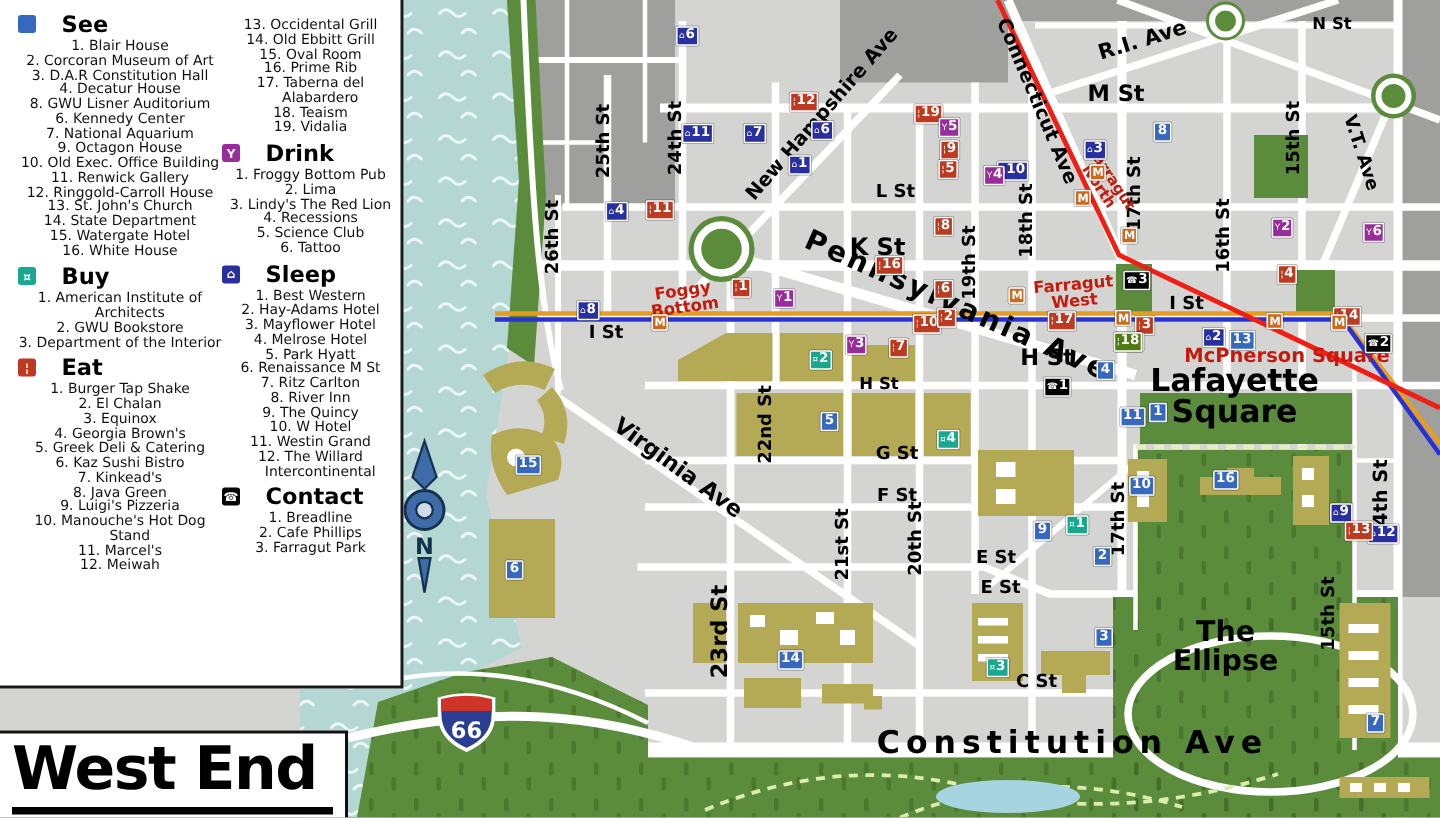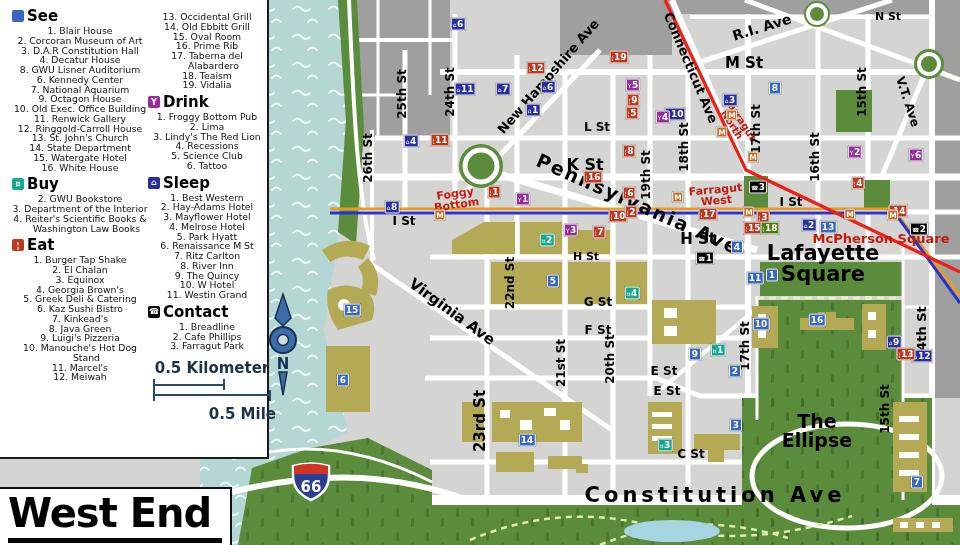--- a/index.html
+++ b/index.html
@@ -15,21 +15,21 @@
       border-radius:1px;color:#fff;font-size:9px;font-weight:bold;line-height:1;
       box-shadow:0 0 0 .5px rgba(0,0,0,.35);transform:translate(-50%,-50%);}
   .mk .g{font-size:6px;margin-right:.5px;font-weight:normal;}
   .mk.metro{min-width:11px;height:11px;font-size:7.5px;}
   
   #legend{position:absolute;left:-2px;top:-2px;width:271px;height:461px;background:#fff;
           border:2px solid #1a1a1a;box-sizing:border-box;display:flex;padding:4px 0 0 12px;}
   .lcol{display:flex;flex-direction:column;}
   #lcol1{width:136px;}
   #lcol2{width:118px;padding-top:8px;}
-  .lsec-h{display:flex;align-items:center;gap:3px;font-size:15px;font-weight:bold;margin:3px 0 1px;}
+  .lsec-h{display:flex;align-items:center;gap:17px;font-size:15px;font-weight:bold;margin:3px 0 1px;}
   .licon{width:12px;height:12px;border-radius:2px;display:inline-flex;align-items:center;
          justify-content:center;color:#fff;font-size:8px;flex:0 0 12px;}
   .li{font-size:9.3px;line-height:1.05;padding-left:13px;text-indent:-13px;color:#111;text-align:center;}
   .scale{margin-top:8px;width:128px;color:#1d3147;}
   .scale .sk{font-size:15px;font-weight:bold;text-align:center;}
   .scale .sm{font-size:15px;font-weight:bold;text-align:right;margin-top:-2px;}
   
   #titlebox{position:absolute;left:-2px;top:487px;width:234px;height:62px;background:#fff;
             border:2px solid #111;box-sizing:border-box;}
   #titlebox h1{margin:1px 8px 0 8px;font-size:40px;letter-spacing:-1px;color:#000;
@@ -250,21 +250,21 @@
       <div class="sl" style="left: 816px; top: 157px; font-size: 12px; transform: translate(-50%, -50%) rotate(-90deg);">16th St</div>
       <div class="sl" style="left: 863px; top: 92px; font-size: 12px; transform: translate(-50%, -50%) rotate(-90deg);">15th St</div>
       <div class="sl" style="left: 886px; top: 409px; font-size: 12px; transform: translate(-50%, -50%) rotate(-90deg);">15th St</div>
       <div class="sl" style="left: 922px; top: 333px; font-size: 13px; transform: translate(-50%, -50%) rotate(-90deg);">14th St</div>
       <div class="sl" style="left: 456px; top: 200px; font-size: 11px; color: rgb(196, 26, 14); transform: translate(-50%, -50%) rotate(-8deg);">Foggy
 Bottom</div>
       <div class="sl" style="left: 736px; top: 122px; font-size: 10px; color: rgb(196, 26, 14); transform: translate(-50%, -50%) rotate(57deg);">Farragut
 North</div>
       <div class="sl" style="left: 716px; top: 196px; font-size: 11px; color: rgb(196, 26, 14); transform: translate(-50%, -50%) rotate(-5deg);">Farragut
 West</div>
-      <div class="sl" style="left: 858px; top: 239px; font-size: 13px; color: rgb(196, 26, 14); transform: translate(-50%, -50%); margin-left: 23px;">McPherson Square</div>
+      <div class="sl" style="left: 858px; top: 239px; font-size: 13px; color: rgb(196, 26, 14); transform: translate(-50%, -50%);">McPherson Square</div>
       <div class="sl" style="left: 823px; top: 264px; font-size: 21px; transform: translate(-50%, -50%);">Lafayette
 Square</div>
       <div class="sl" style="left: 817px; top: 431px; font-size: 19px; transform: translate(-50%, -50%);">The
 Ellipse</div>
     </div>
   <div id="markers">
       <div class="mk sleep" style="left: 458px; top: 24px; background: rgb(40, 47, 158);"><span class="g">⌂</span>6</div>
       <div class="mk sleep" style="left: 465px; top: 89px; background: rgb(40, 47, 158);"><span class="g">⌂</span>11</div>
       <div class="mk sleep" style="left: 503px; top: 89px; background: rgb(40, 47, 158);"><span class="g">⌂</span>7</div>
       <div class="mk sleep" style="left: 548px; top: 87px; background: rgb(40, 47, 158);"><span class="g">⌂</span>6</div>
@@ -285,35 +285,35 @@
       <div class="mk see" style="left: 772px; top: 275px; background: rgb(54, 104, 192);">1</div>
       <div class="mk see" style="left: 761px; top: 324px; background: rgb(54, 104, 192);">10</div>
       <div class="mk see" style="left: 817px; top: 320px; background: rgb(54, 104, 192);">16</div>
       <div class="mk see" style="left: 695px; top: 354px; background: rgb(54, 104, 192);">9</div>
       <div class="mk see" style="left: 735px; top: 371px; background: rgb(54, 104, 192);">2</div>
       <div class="mk see" style="left: 736px; top: 425px; background: rgb(54, 104, 192);">3</div>
       <div class="mk see" style="left: 917px; top: 482px; background: rgb(54, 104, 192);">7</div>
       <div class="mk see" style="left: 828px; top: 227px; background: rgb(54, 104, 192);">13</div>
       <div class="mk see" style="left: 737px; top: 247px; background: rgb(54, 104, 192);">4</div>
       <div class="mk eat" style="left: 536px; top: 68px; background: rgb(188, 58, 32);"><span class="g">¦</span>12</div>
-      <div class="mk eat" style="left: 619px; top: 57px; background: rgb(188, 58, 32);"><span class="g">¦</span>19</div>
+      <div class="mk eat" style="left: 619px; top: 76px; background: rgb(188, 58, 32);"><span class="g">¦</span>19</div>
       <div class="mk eat" style="left: 633px; top: 100px; background: rgb(188, 58, 32);"><span class="g">¦</span>9</div>
       <div class="mk eat" style="left: 632px; top: 113px; background: rgb(188, 58, 32);"><span class="g">¦</span>5</div>
       <div class="mk eat" style="left: 440px; top: 140px; background: rgb(188, 58, 32);"><span class="g">¦</span>11</div>
       <div class="mk eat" style="left: 629px; top: 151px; background: rgb(188, 58, 32);"><span class="g">¦</span>8</div>
       <div class="mk eat" style="left: 593px; top: 177px; background: rgb(188, 58, 32);"><span class="g">¦</span>16</div>
       <div class="mk eat" style="left: 629px; top: 193px; background: rgb(188, 58, 32);"><span class="g">¦</span>6</div>
       <div class="mk eat" style="left: 494px; top: 192px; background: rgb(188, 58, 32);"><span class="g">¦</span>1</div>
       <div class="mk eat" style="left: 618px; top: 216px; background: rgb(188, 58, 32);"><span class="g">¦</span>10</div>
       <div class="mk eat" style="left: 631px; top: 212px; background: rgb(188, 58, 32);"><span class="g">¦</span>2</div>
       <div class="mk eat" style="left: 599px; top: 232px; background: rgb(188, 58, 32);"><span class="g">¦</span>7</div>
       <div class="mk eat" style="left: 708px; top: 214px; background: rgb(188, 58, 32);"><span class="g">¦</span>17</div>
       <div class="mk eat" style="left: 763px; top: 217px; background: rgb(188, 58, 32);"><span class="g">¦</span>3</div>
       <div class="mk eat" style="left: 753px; top: 228px; background: rgb(188, 58, 32);"><span class="g">¦</span>15</div>
-      <div class="mk eat" style="left: 770px; top: 228px; background: #4d7c0f;"><span class="g">¦</span>18</div>
+      <div class="mk eat" style="left: 752px; top: 228px; background: #4d7c0f;"><span class="g">¦</span>18</div>
       <div class="mk eat" style="left: 858px; top: 183px; background: rgb(188, 58, 32);"><span class="g">¦</span>4</div>
       <div class="mk eat" style="left: 898px; top: 211px; background: rgb(188, 58, 32);"><span class="g">¦</span>14</div>
       <div class="mk eat" style="left: 906px; top: 354px; background: rgb(188, 58, 32);"><span class="g">¦</span>13</div>
       <div class="mk drink" style="left: 633px; top: 85px; background: rgb(151, 45, 155);"><span class="g">Y</span>5</div>
       <div class="mk drink" style="left: 663px; top: 117px; background: rgb(151, 45, 155);"><span class="g">Y</span>4</div>
       <div class="mk drink" style="left: 523px; top: 199px; background: rgb(151, 45, 155);"><span class="g">Y</span>1</div>
       <div class="mk drink" style="left: 571px; top: 230px; background: rgb(151, 45, 155);"><span class="g">Y</span>3</div>
       <div class="mk drink" style="left: 855px; top: 152px; background: rgb(151, 45, 155);"><span class="g">Y</span>2</div>
       <div class="mk drink" style="left: 916px; top: 155px; background: rgb(151, 45, 155);"><span class="g">Y</span>6</div>
       <div class="mk buy" style="left: 547px; top: 240px; background: rgb(23, 168, 143);"><span class="g">¤</span>2</div>
@@ -351,23 +351,23 @@
         <div class="li">11. Renwick Gallery</div>
         <div class="li">12. Ringgold-Carroll House</div>
         <div class="li">13. St. John's Church</div>
         <div class="li">14. State Department</div>
         <div class="li">15. Watergate Hotel</div>
         <div class="li">16. White House</div>
         <div class="lsec-h">
           <span class="licon" style="background: rgb(23, 168, 143);">¤</span>
           <span>Buy</span>
         </div>
+        <div class="li">1. American Institute of Architects</div>
         <div class="li">2. GWU Bookstore</div>
         <div class="li">3. Department of the Interior</div>
-        <div class="li">4. Reiter's Scientific Books &amp; Washington Law Books</div>
         <div class="lsec-h">
           <span class="licon" style="background: rgb(188, 58, 32);">¦</span>
           <span>Eat</span>
         </div>
         <div class="li">1. Burger Tap Shake</div>
         <div class="li">2. El Chalan</div>
         <div class="li">3. Equinox</div>
         <div class="li">4. Georgia Brown's</div>
         <div class="li">5. Greek Deli &amp; Catering</div>
         <div class="li">6. Kaz Sushi Bistro</div>
@@ -404,36 +404,28 @@
         <div class="li">2. Hay-Adams Hotel</div>
         <div class="li">3. Mayflower Hotel</div>
         <div class="li">4. Melrose Hotel</div>
         <div class="li">5. Park Hyatt</div>
         <div class="li">6. Renaissance M St</div>
         <div class="li">7. Ritz Carlton</div>
         <div class="li">8. River Inn</div>
         <div class="li">9. The Quincy</div>
         <div class="li">10. W Hotel</div>
         <div class="li">11. Westin Grand</div>
+        <div class="li">12. The Willard Intercontinental</div>
         <div class="lsec-h">
           <span class="licon" style="background: rgb(0, 0, 0);">☎</span>
           <span>Contact</span>
         </div>
         <div class="li">1. Breadline</div>
         <div class="li">2. Cafe Phillips</div>
         <div class="li">3. Farragut Park</div>
-        <div class="scale"><div class="sk">0.5 Kilometer</div><svg width="128" height="26">
-            <g stroke="#2a4a6b" stroke-width="2">
-              <line x1="6" y1="2" x2="6" y2="24"></line>
-              <line x1="76" y1="2" x2="76" y2="13"></line>
-              <line x1="122" y1="13" x2="122" y2="24"></line>
-              <line x1="6" y1="8" x2="76" y2="8"></line>
-              <line x1="6" y1="18" x2="122" y2="18"></line>
-            </g>
-          </svg><div class="sm">0.5 Mile</div></div>
       </div>
   </aside>
 
   <div id="titlebox">
     <h1>West End</h1>
   </div>
 
 </div>
 
 </body></html>

